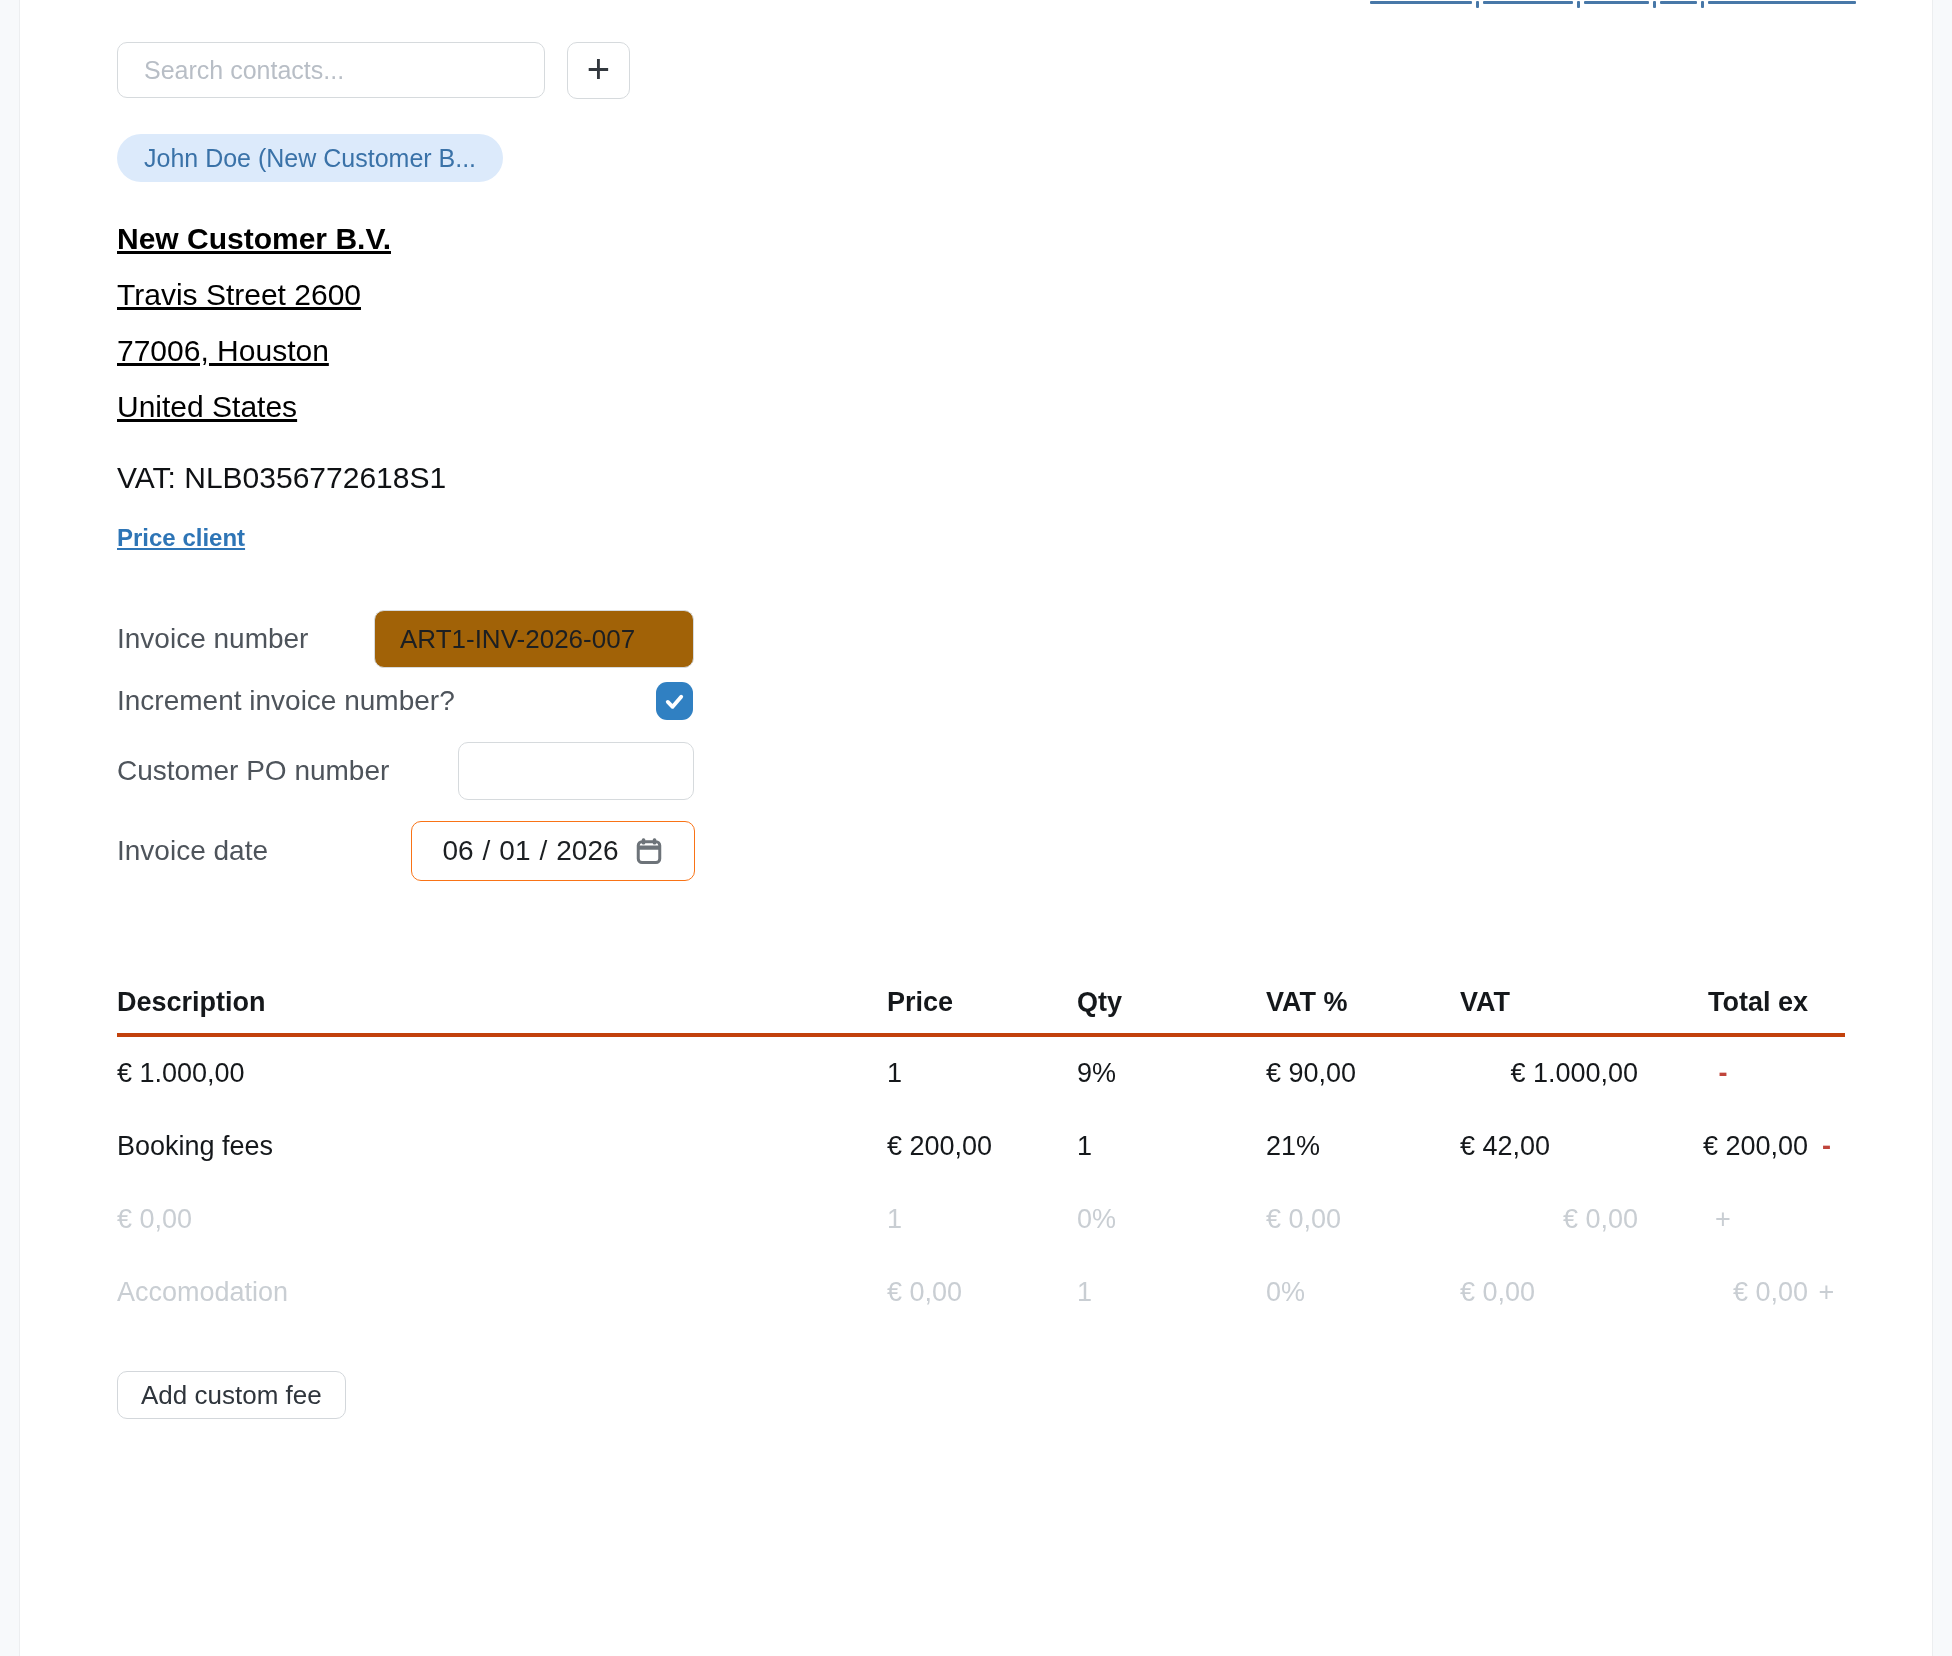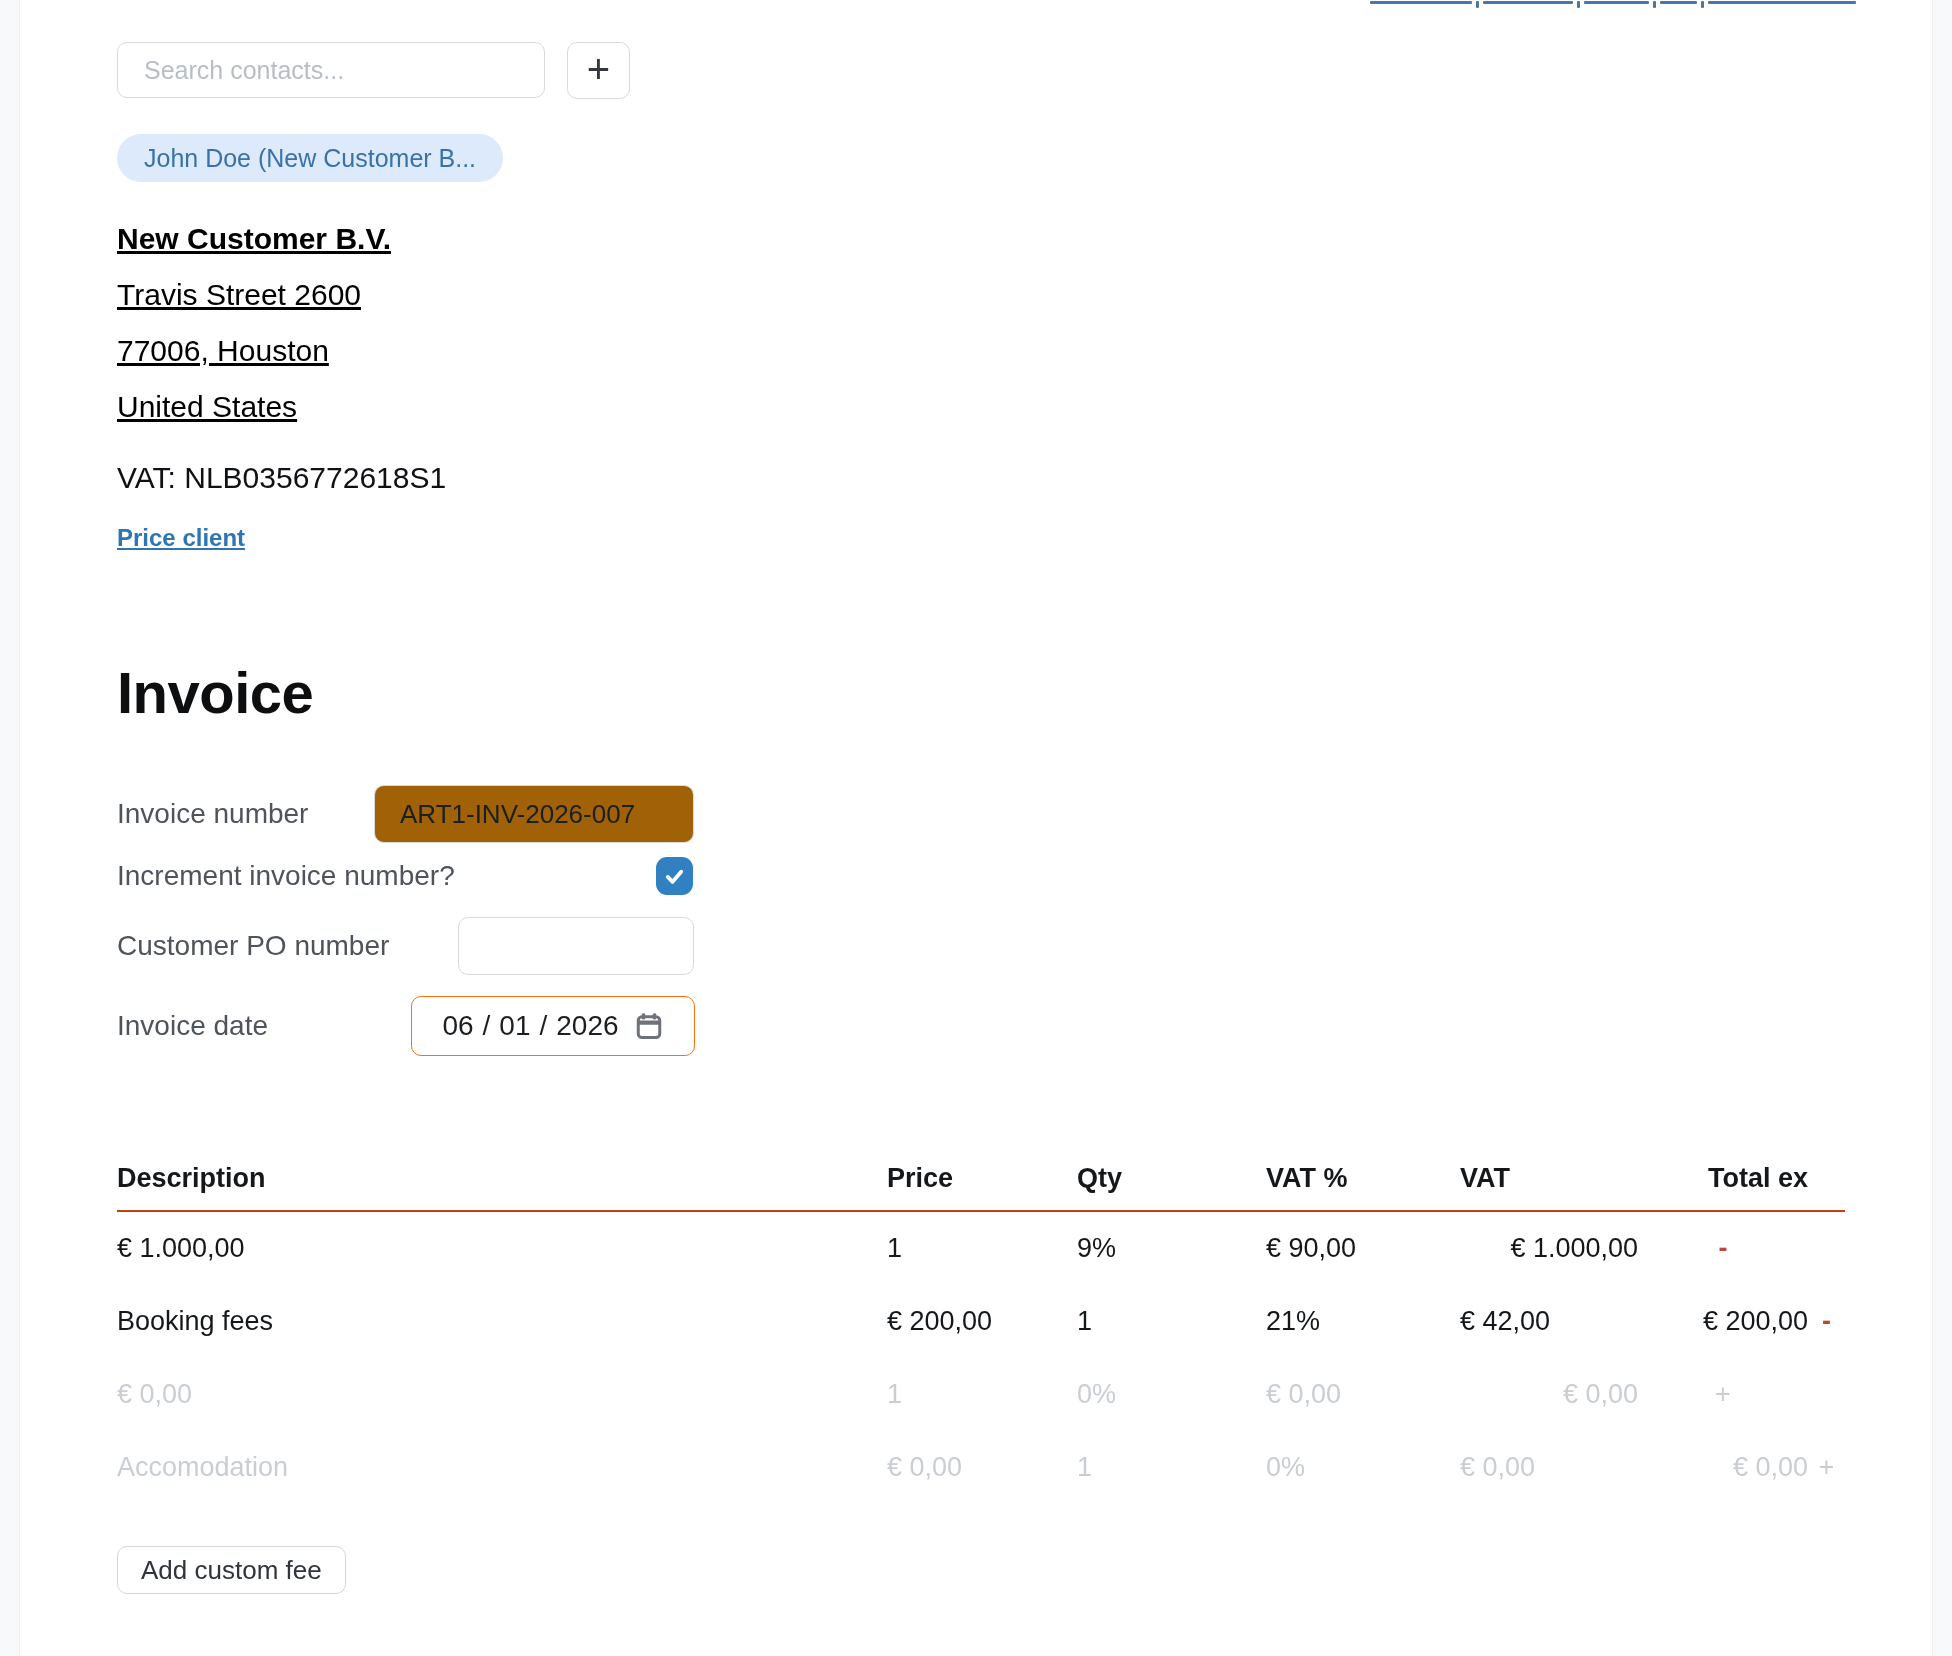--- a/index.html
+++ b/index.html
@@ -103,21 +103,21 @@
   .date-input .sep { color: #1c1f22; }
   .date-input svg { margin-left: 6px; }
 
   
   .fees-table { margin-top: 90px; width: 1728px; }
   .t-row {
     display: grid;
     grid-template-columns: 770px 190px 189px 194px 178px 170px 37px;
     align-items: center;
   }
-  .t-head { height: 66px; font-weight: 700; font-size: 27px; border-bottom: 2px solid #c2410c; }
+  .t-head { height: 66px; font-weight: 700; font-size: 27px; border-bottom: 4px solid #c2410c; }
   .t-head .col-totalex { text-align: right; }
   .t-body .t-row { height: 73px; font-size: 27px; }
   .cell-totalex { text-align: right; }
   .cell-sign { text-align: center; font-size: 27px; cursor: pointer; }
   .cell-sign.remove { color: #c0453c; font-weight: 700; }
   .cell-sign.add { color: #c9ced3; font-weight: 400; }
   .t-row.inactive .cell { color: #c9ced3; }
   .t-row.active .cell { color: #15181b; }
 
   .add-fee-btn {
@@ -163,21 +163,20 @@
   <div class="client-block">
     <div class="client-name">New Customer B.V.</div>
     <div>Travis Street 2600</div>
     <div>77006, Houston</div>
     <div>United States</div>
   </div>
   <div class="vat-line">VAT: NLB0356772618S1</div>
   <a class="edit-client">Price client</a>
 
   
-  <h1 class="invoice-title">Invoice</h1>
 
   
   <div class="form-row row-number">
     <span class="form-label">Invoice number</span>
     <input class="number-input" type="text" value="ART1-INV-2026-007" style="">
   </div>
 
   <div class="form-row row-increment">
     <span class="form-label">Increment invoice number?</span>
     <span class="checkbox">

